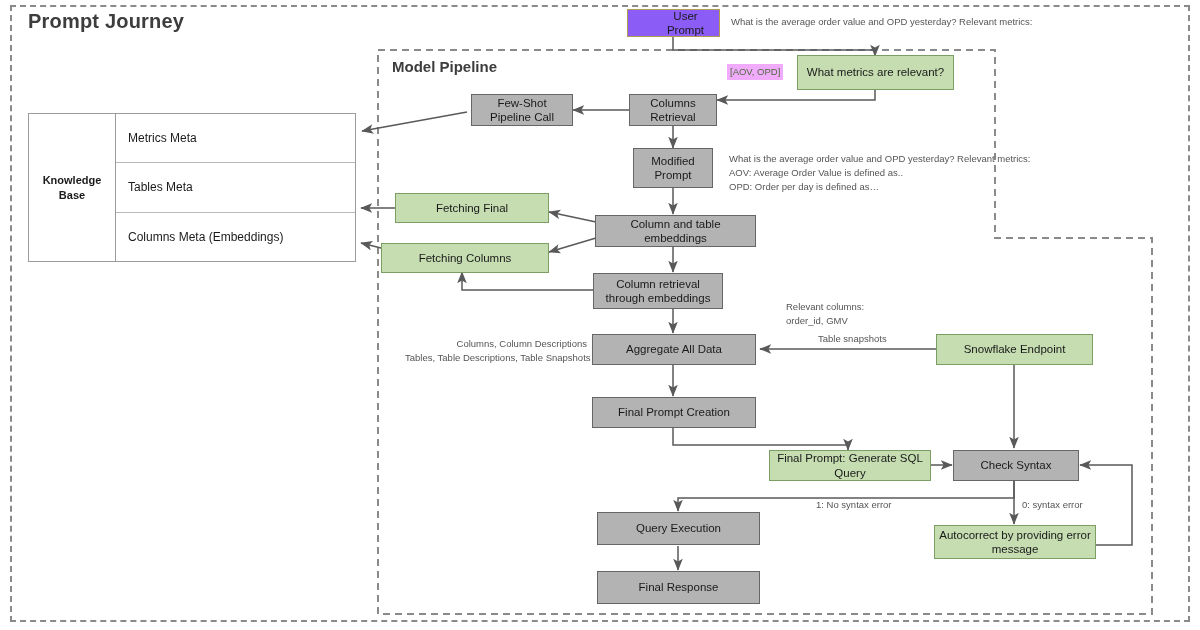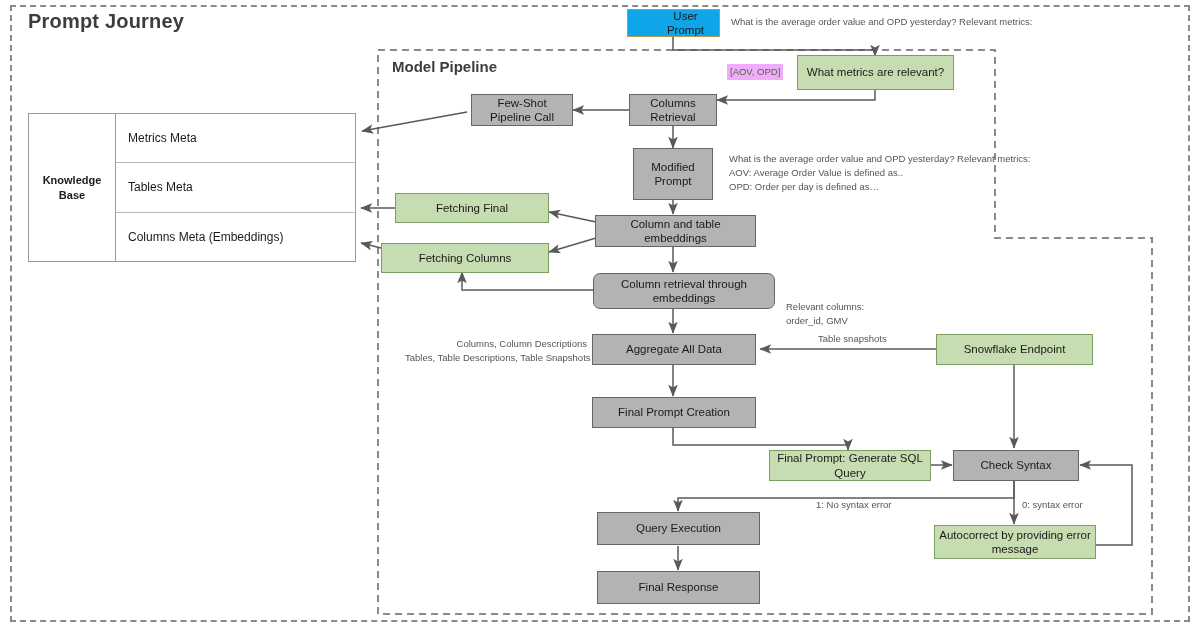--- a/index.html
+++ b/index.html
@@ -26,21 +26,21 @@
 
   
   .node{
     position:absolute;box-sizing:border-box;
     display:flex;align-items:center;justify-content:center;text-align:center;
     font-size:11.5px;line-height:1.25;color:#1a1a1a;
     padding:2px 4px;
   }
   .node.gray{background:#b3b3b3;border:1.3px solid #666666;}
   .node.green{background:#c5ddb0;border:1.3px solid #7d9e63;}
-  .node.yellow{background:#0ea5e9;border:1.3px solid #b59b50;padding-left:28px;}
+  .node.yellow{background:#8b5cf6;border:1.3px solid #b59b50;padding-left:28px;}
 
   
   .kb{
     position:absolute;left:28px;top:113px;width:328px;height:149px;
     border:1.2px solid #9b9b9b;box-sizing:border-box;display:flex;background:#fff;
   }
   .kb-left{
     width:86px;border-right:1.2px solid #9b9b9b;
     display:flex;align-items:center;justify-content:center;text-align:center;
     font-size:11px;font-weight:bold;color:#1a1a1a;line-height:1.3;
@@ -143,29 +143,29 @@
   </svg>
 
   <div class="node yellow" style="left:627px;top:9px;width:93px;height:28px;">User Prompt</div>
 
   <div class="node green" style="left:797px;top:55px;width:157px;height:35px;">What metrics are relevant?</div>
 
   <div class="node gray" style="left:471px;top:94px;width:102px;height:32px;">Few-Shot Pipeline Call</div>
 
   <div class="node gray" style="left:629px;top:94px;width:88px;height:32px;">Columns Retrieval</div>
 
-  <div class="node gray" style="left:633px;top:148px;width:80px;height:52px;">Modified Prompt</div>
+  <div class="node gray" style="left:633px;top:148px;width:80px;height:40px;">Modified Prompt</div>
 
   <div class="node green" style="left:395px;top:193px;width:154px;height:30px;">Fetching Final</div>
 
   <div class="node green" style="left:381px;top:243px;width:168px;height:30px;">Fetching Columns</div>
 
   <div class="node gray" style="left:595px;top:215px;width:161px;height:32px;">Column and table embeddings</div>
 
-  <div class="node gray" style="left:593px;top:273px;width:182px;height:36px;border-radius:7px;">Column retrieval through embeddings</div>
+  <div class="node gray" style="left:593px;top:273px;width:130px;height:36px;">Column retrieval through embeddings</div>
 
   <div class="node gray" style="left:592px;top:334px;width:164px;height:31px;">Aggregate All Data</div>
 
   <div class="node green" style="left:936px;top:334px;width:157px;height:31px;">Snowflake Endpoint</div>
 
   <div class="node gray" style="left:592px;top:397px;width:164px;height:31px;">Final Prompt Creation</div>
 
   <div class="node green" style="left:769px;top:450px;width:162px;height:31px;">Final Prompt: Generate SQL Query</div>
 
   <div class="node gray" style="left:953px;top:450px;width:126px;height:31px;">Check Syntax</div>

